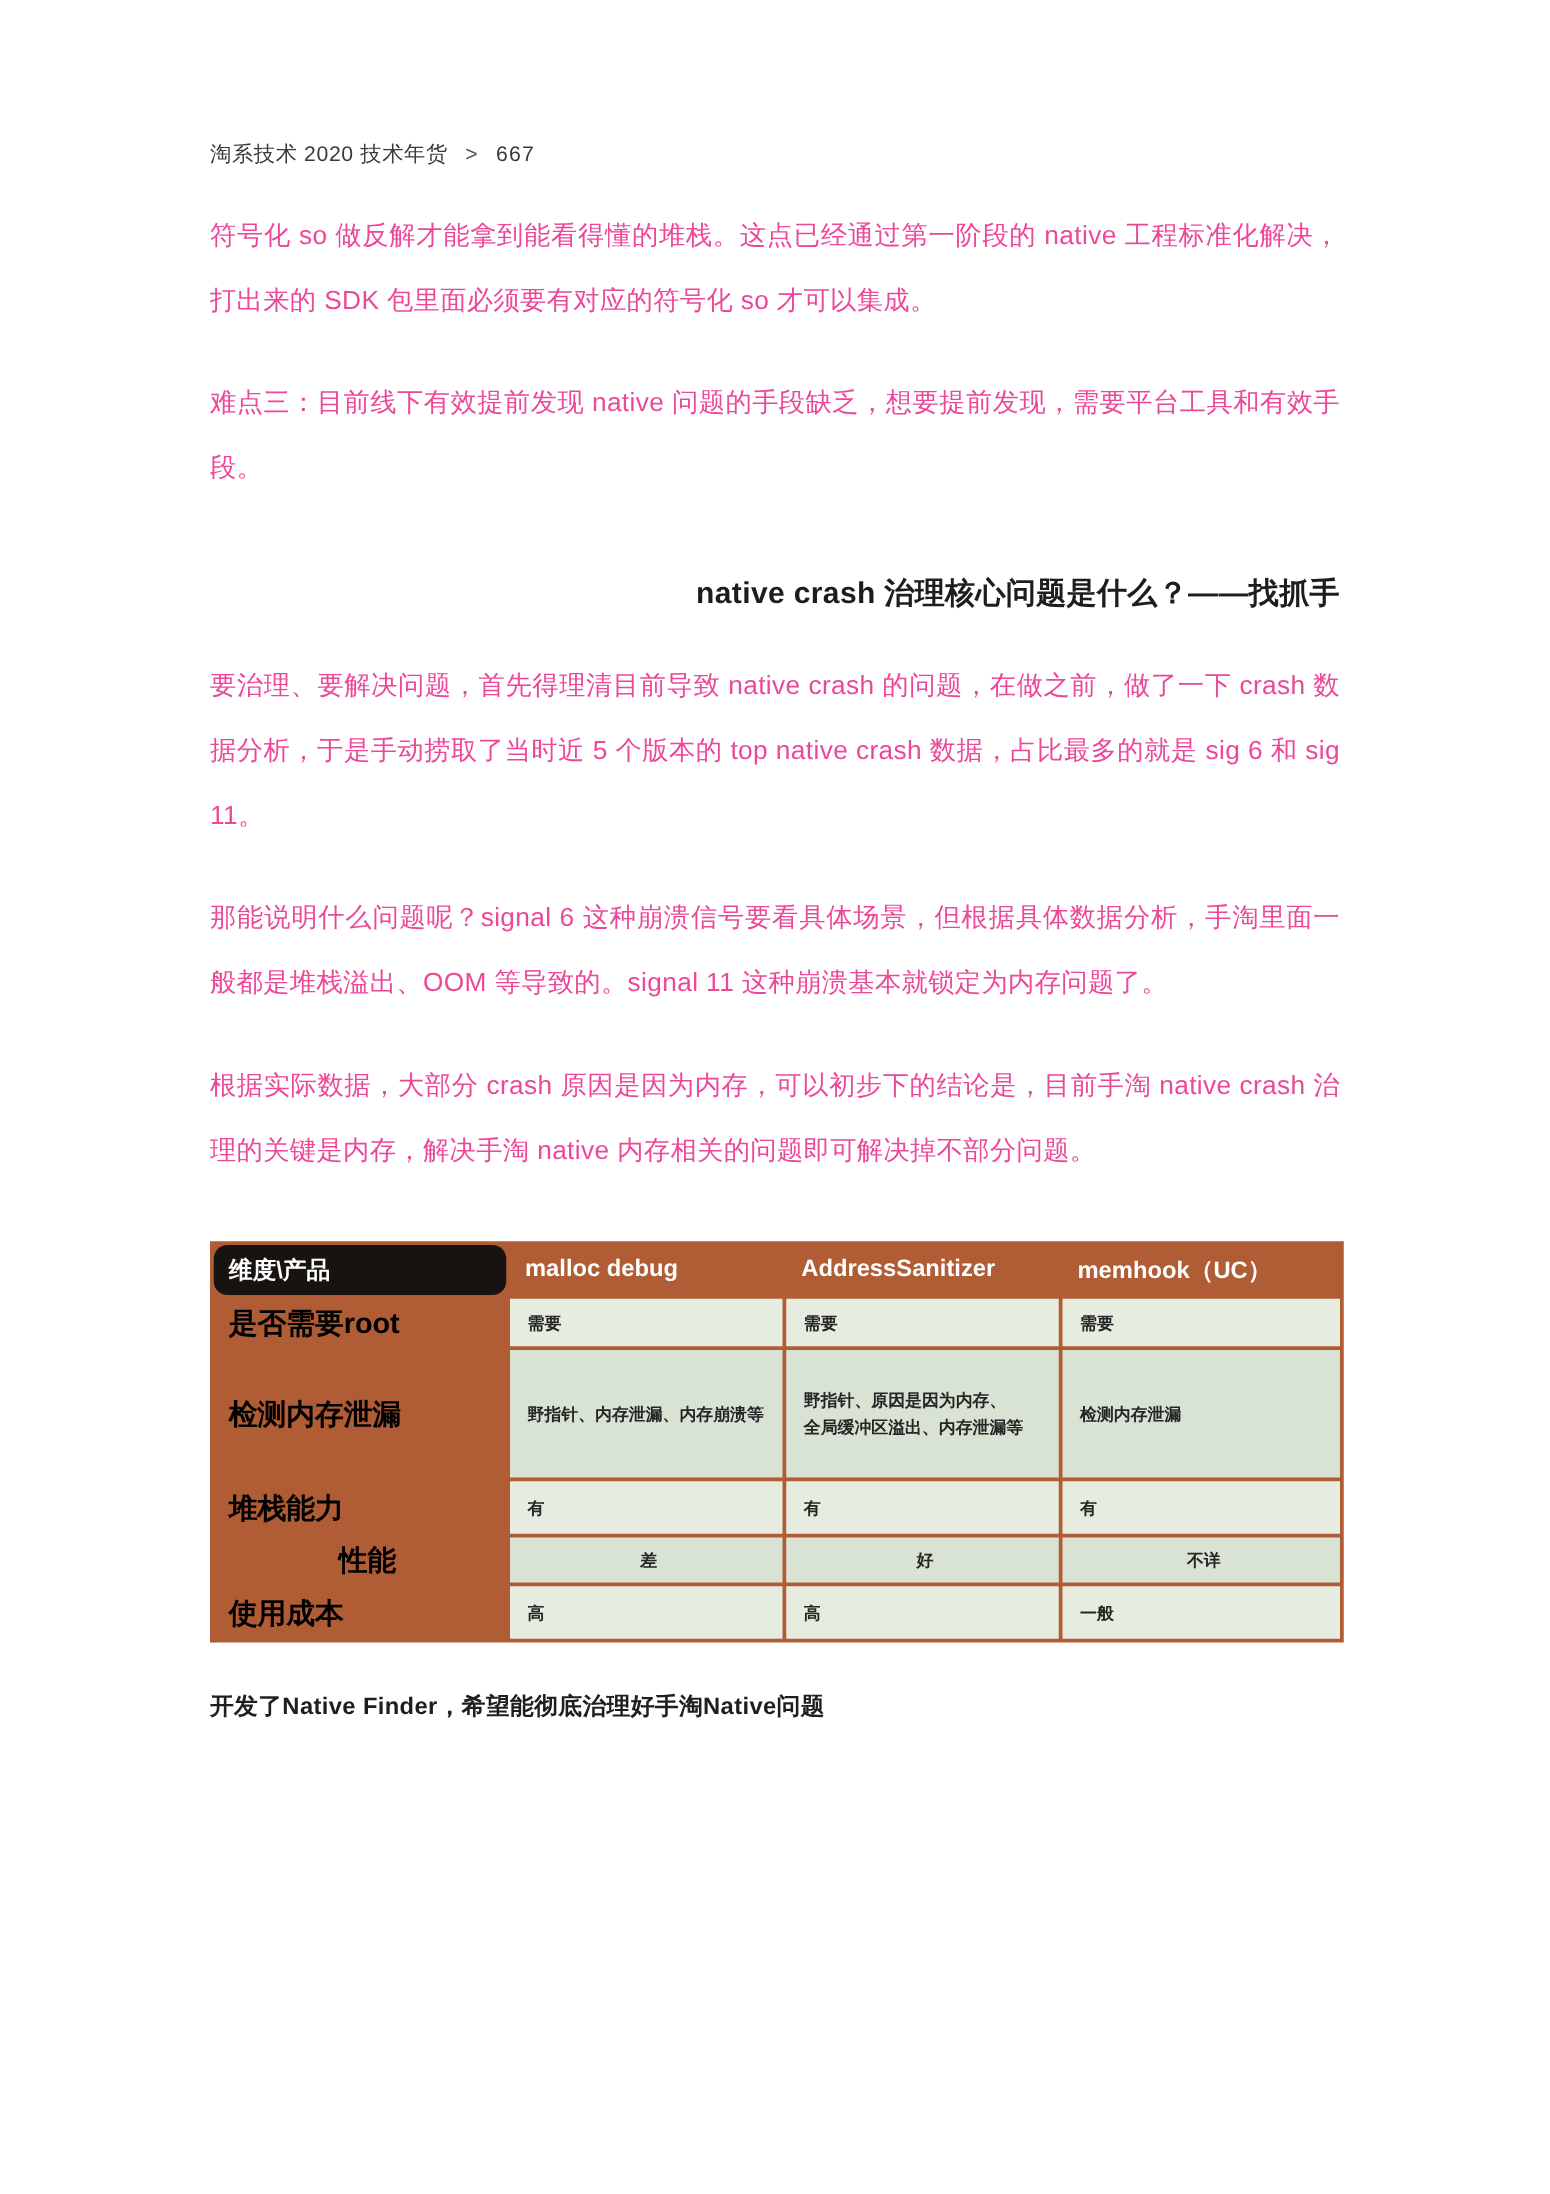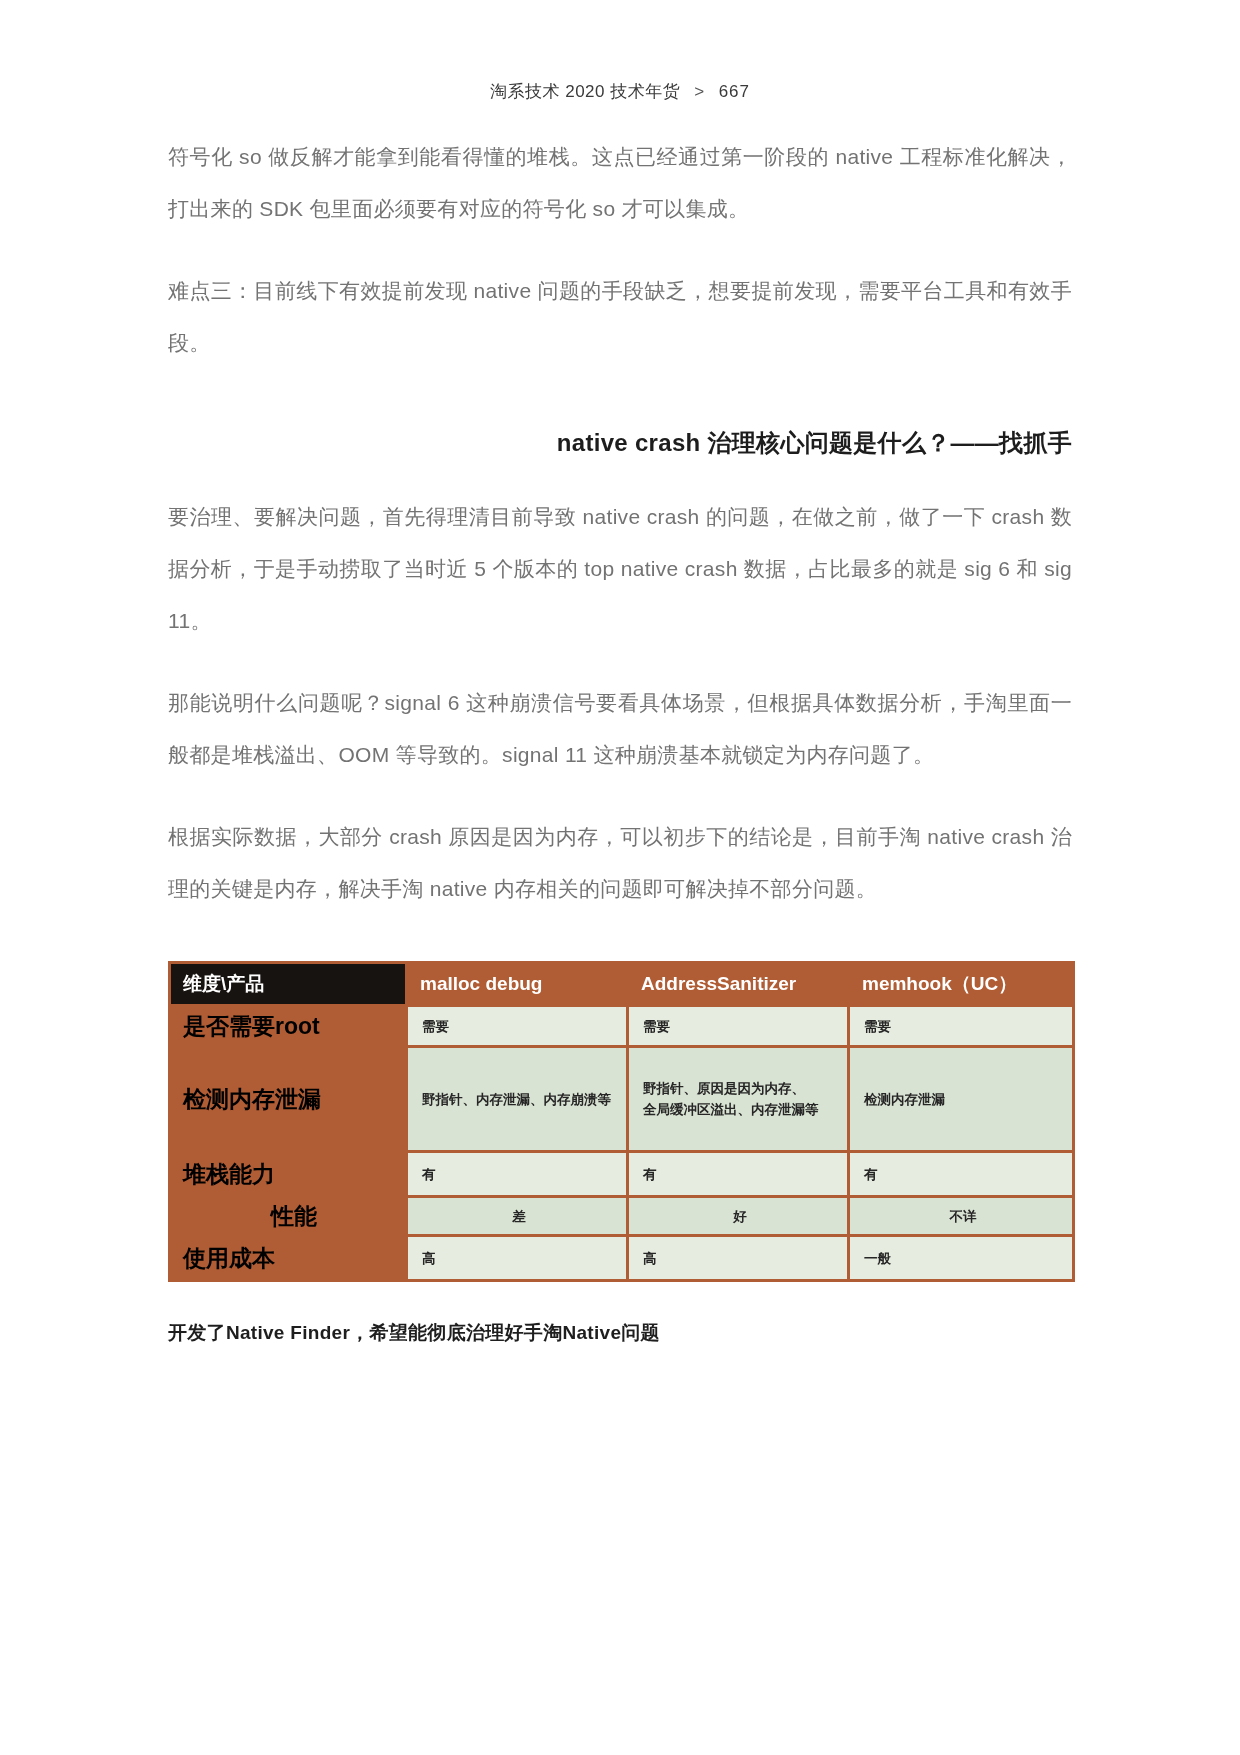--- a/index.html
+++ b/index.html
@@ -10,34 +10,34 @@
     margin: 0 auto;
     font-family: "Liberation Sans", "DejaVu Sans", sans-serif;
     color: #3d3d3d;
     position: relative;
     overflow: hidden;
   }
   .page {
     padding: 0 168px;
   }
   .page-header {
-    padding-top: 80px;
-    text-align: center;
+    padding-top: 112px;
+    text-align: left;
     font-size: 17px;
     color: #3a3a3a;
     letter-spacing: 0.5px;
   }
   .page-header .sep { margin: 0 14px; color: #555; }
   .page-header .pageno { letter-spacing: 1px; }
 
   p.body-text {
     font-size: 21px;
     line-height: 52px;
     text-align: justify;
-    color: #737373;
+    color: #ec4899;
     margin-top: 30px;
     letter-spacing: 0.3px;
   }
   p.first { margin-top: 28px; }
 
   h2.section-heading {
     font-size: 24px;
     line-height: 36px;
     font-weight: bold;
     color: #1d1d1d;
@@ -57,20 +57,21 @@
   }
   table.cmp th, table.cmp td { vertical-align: middle; }
   th.corner {
     background: #171310;
     color: #ffffff;
     font-size: 19px;
     font-weight: bold;
     text-align: left;
     padding-left: 12px;
     height: 40px;
+    border-radius: 11px;
   }
   th.prod {
     background: #b05c34;
     color: #ffffff;
     font-size: 19px;
     font-weight: bold;
     text-align: left;
     padding-left: 12px;
     height: 40px;
   }

